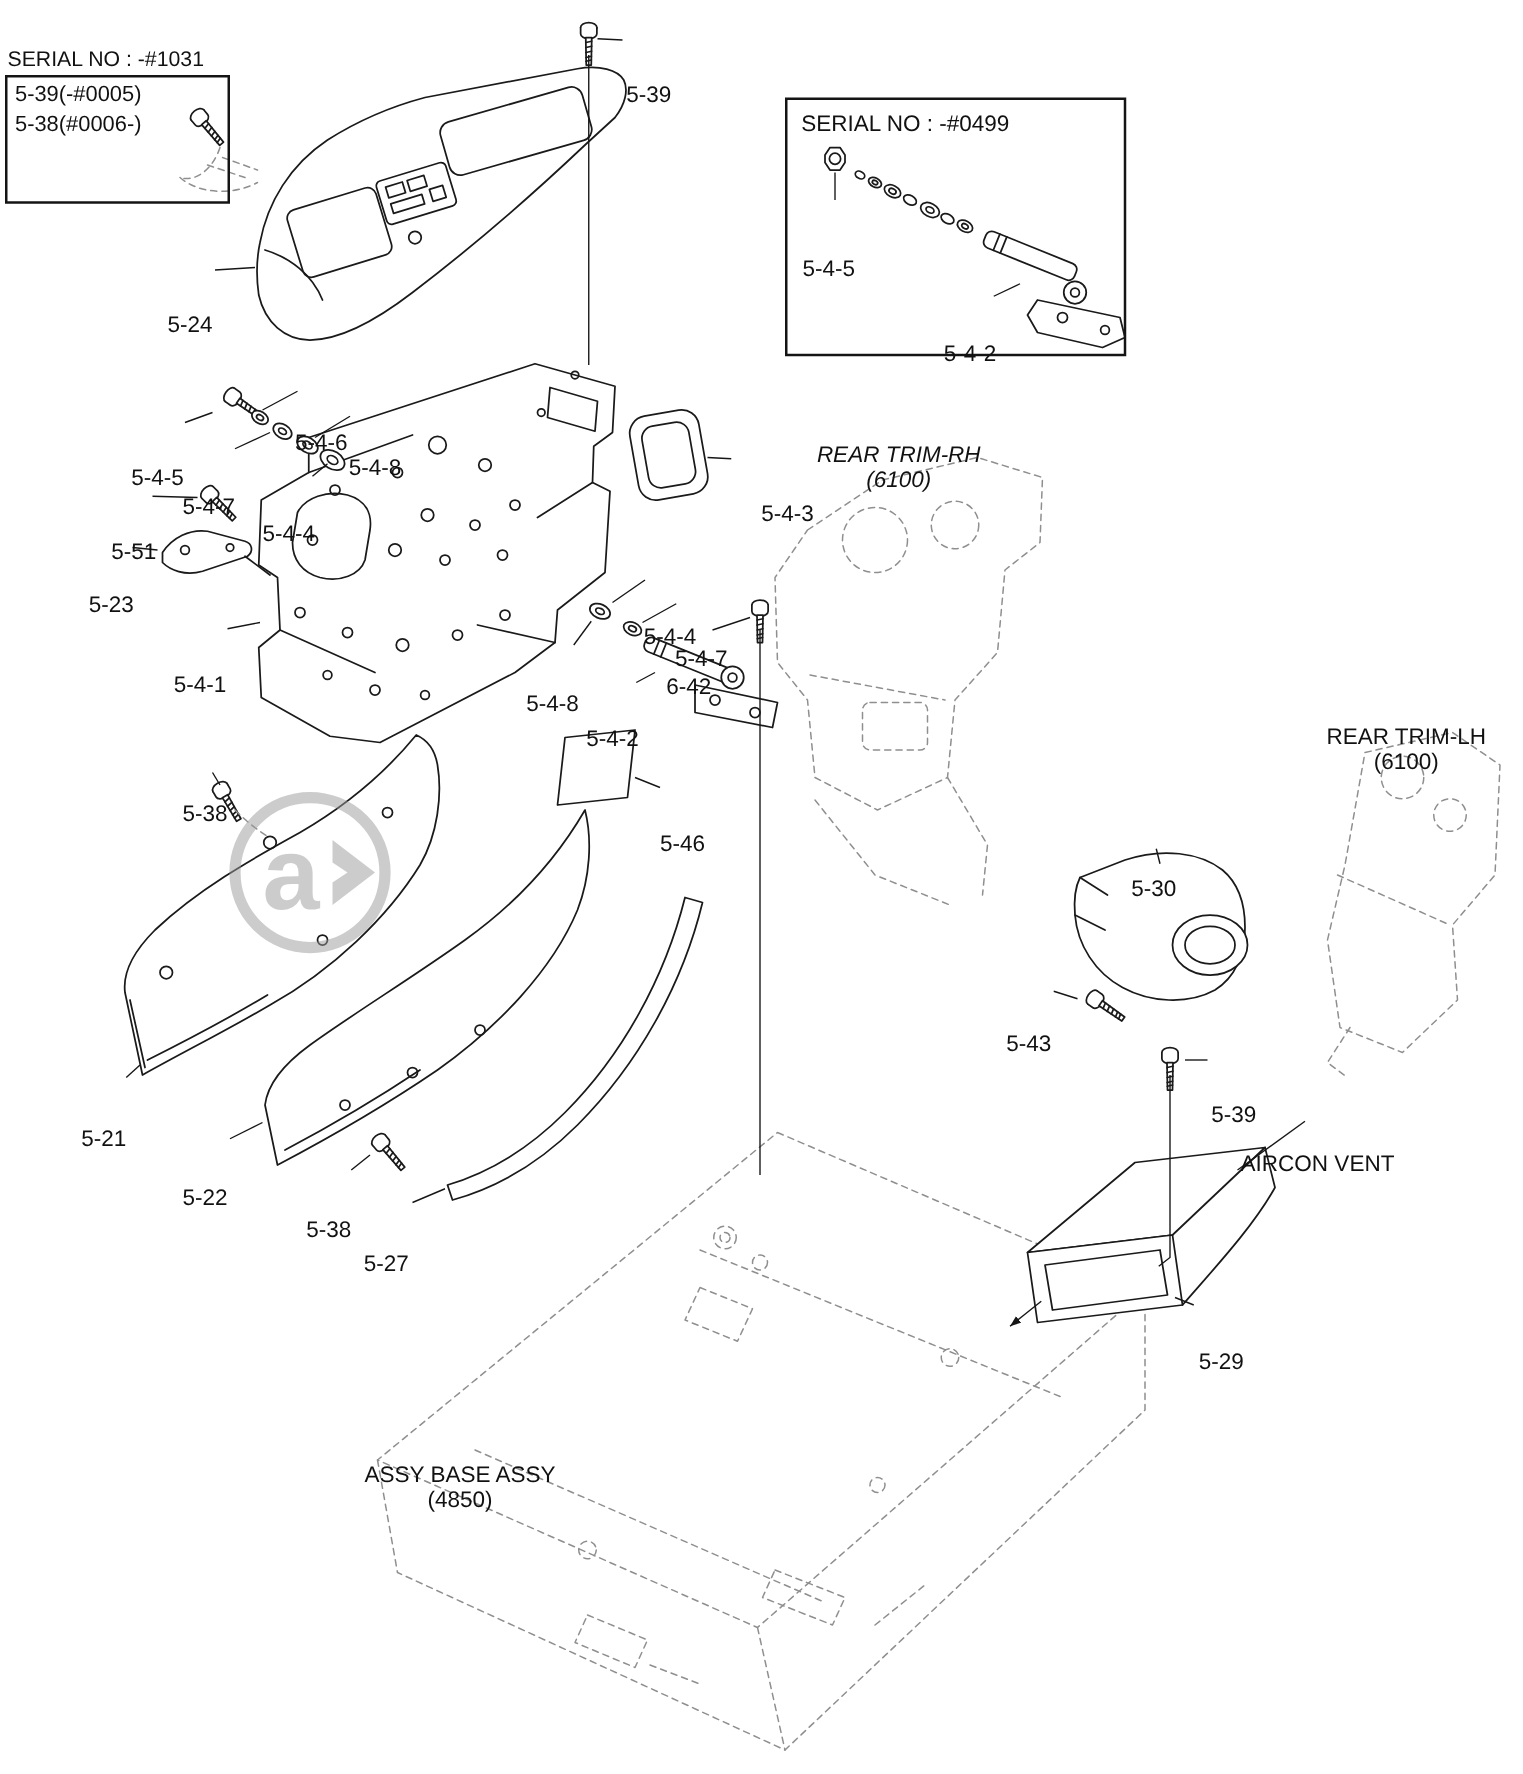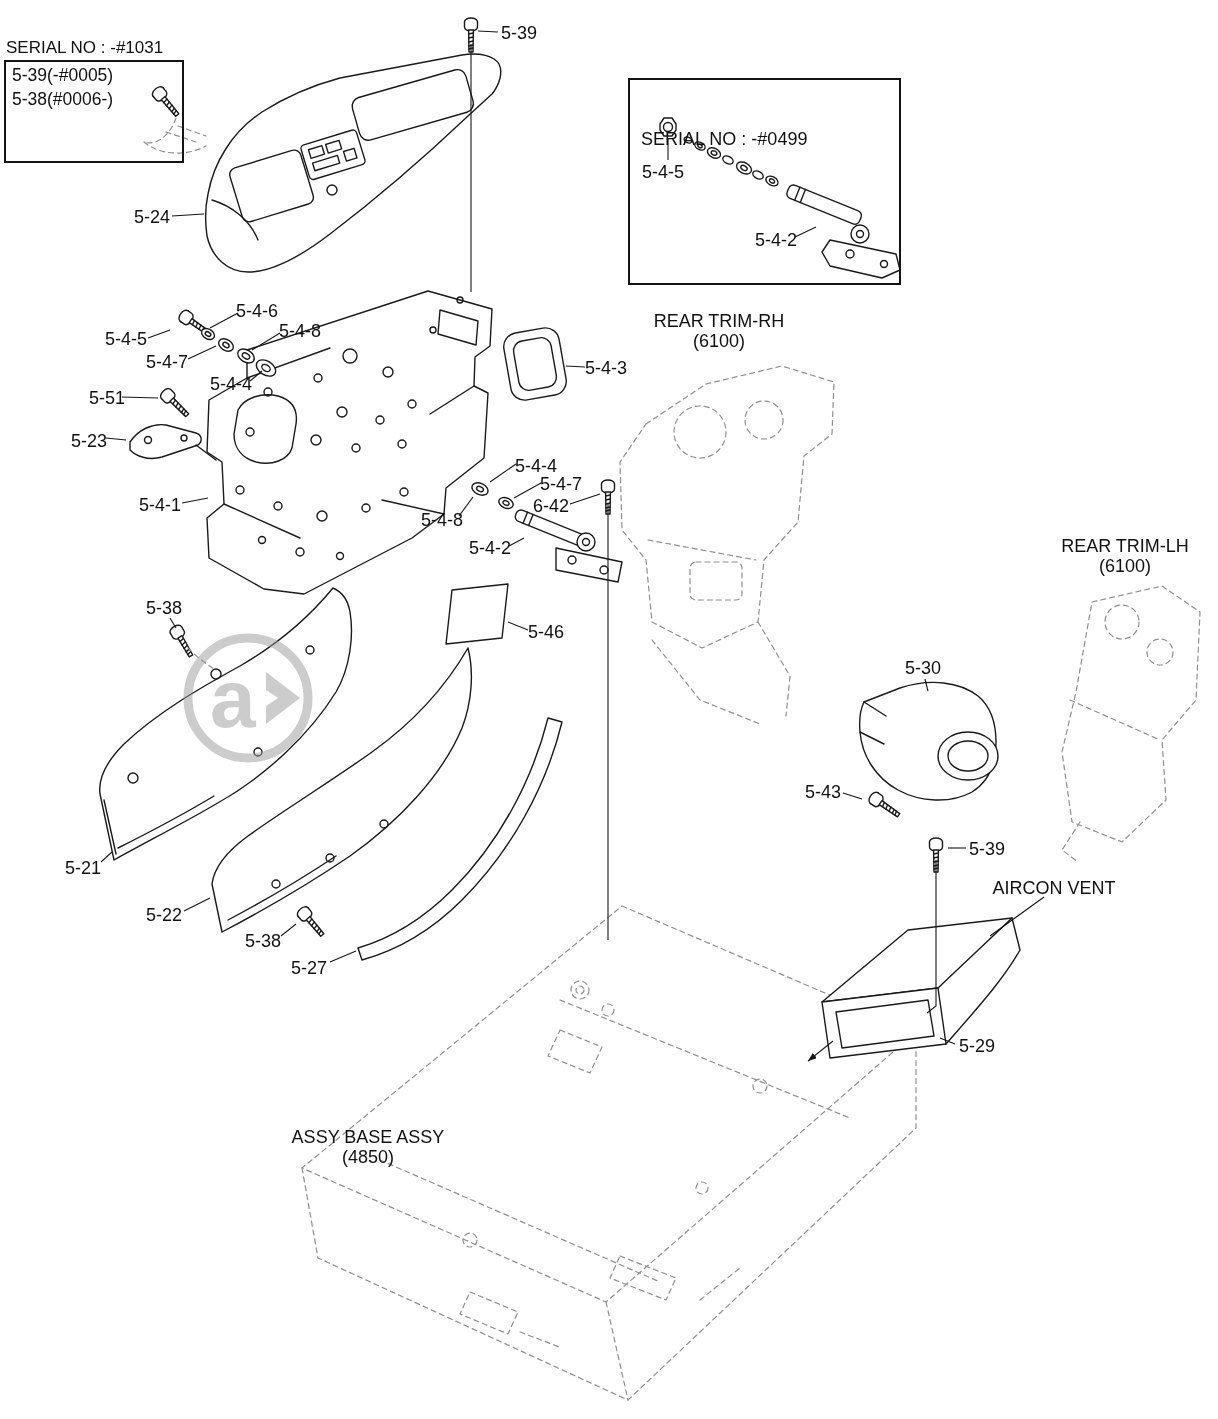--- a/index.html
+++ b/index.html
@@ -9,25 +9,25 @@
   #art { position:absolute; left:0; top:0; z-index:1; }
   .ln { stroke:#1a1a1a; stroke-width:1.4; fill:none; stroke-linecap:round; stroke-linejoin:round; }
   .f  { fill:#ffffff; }
   .ghost { stroke:#8f8f8f; stroke-width:1.2; fill:none; stroke-dasharray:5 4; stroke-linecap:round; stroke-linejoin:round; }
   .lead  { stroke:#161616; stroke-width:1.1; fill:none; }
   .watermark { position:absolute; left:178px; top:628px; display:flex; align-items:center; gap:16px;
                opacity:.5; pointer-events:none; z-index:2; }
   .wm-text { font-size:104px; font-weight:bold; color:#9a9a9a; letter-spacing:1px; line-height:1; white-space:nowrap; }
   .labels-layer, .sb-layer { position:absolute; left:0; top:0; width:100%; height:100%; z-index:3; pointer-events:none; }
   .part-label { position:absolute; transform:translate(-50%,-50%); font-size:18px; line-height:1.12;
-                color:#111; text-align:center; white-space:nowrap; }
+                color:#111; text-align:center; white-space:nowrap;margin-top:43px; }
   .sb-title { position:absolute; font-size:17px; color:#111; white-space:nowrap; }
   .sb-box { position:absolute; border:2px solid #141414; background:transparent; }
   .sb1-line { font-size:17.5px; color:#111; padding:3px 0 0 6px; white-space:nowrap; line-height:21px; }
-  .sb2-title-inner { font-size:18px; color:#111; padding:9px 0 0 11px; white-space:nowrap;margin-top:40px; }
+  .sb2-title-inner { font-size:18px; color:#111; padding:9px 0 0 11px; white-space:nowrap; }
 </style>
 </head>
 <body>
 
 <div class="stage">
 
   <svg id="art" width="1218" height="1419" viewBox="0 0 1218 1419">
     <defs>
       <marker id="ah" markerWidth="10" markerHeight="8" refX="8" refY="3" orient="auto">
         <path d="M0,0 L8,3 L0,6 Z" fill="#161616"></path>
@@ -367,42 +367,42 @@
       </div>
       <div class="part-label" style="left: 231px; top: 384px;">
         <div>5-4-4</div>
       </div>
       <div class="part-label" style="left: 107px; top: 398px;">
         <div>5-51</div>
       </div>
       <div class="part-label" style="left: 89px; top: 441px;">
         <div>5-23</div>
       </div>
-      <div class="part-label" style="left: 606px; top: 368px;">
+      <div class="part-label" style="left: 630px; top: 368px;">
         <div>5-4-3</div>
       </div>
       <div class="part-label" style="left: 160px; top: 505px;">
         <div>5-4-1</div>
       </div>
       <div class="part-label" style="left: 536px; top: 466px;">
         <div>5-4-4</div>
       </div>
       <div class="part-label" style="left: 561px; top: 484px;">
         <div>5-4-7</div>
       </div>
       <div class="part-label" style="left: 551px; top: 506px;">
         <div>6-42</div>
       </div>
       <div class="part-label" style="left: 442px; top: 520px;">
         <div>5-4-8</div>
       </div>
       <div class="part-label" style="left: 490px; top: 548px;">
         <div>5-4-2</div>
       </div>
-      <div class="part-label" style="left: 719px; top: 331px;">
+      <div class="part-label" style="left: 719px; top: 331px; font-style: italic;">
         <div>REAR TRIM-RH</div>
         <div>(6100)</div>
       </div>
       <div class="part-label" style="left: 1125px; top: 556px;">
         <div>REAR TRIM-LH</div>
         <div>(6100)</div>
       </div>
       <div class="part-label" style="left: 663px; top: 172px;">
         <div>5-4-5</div>
       </div>

